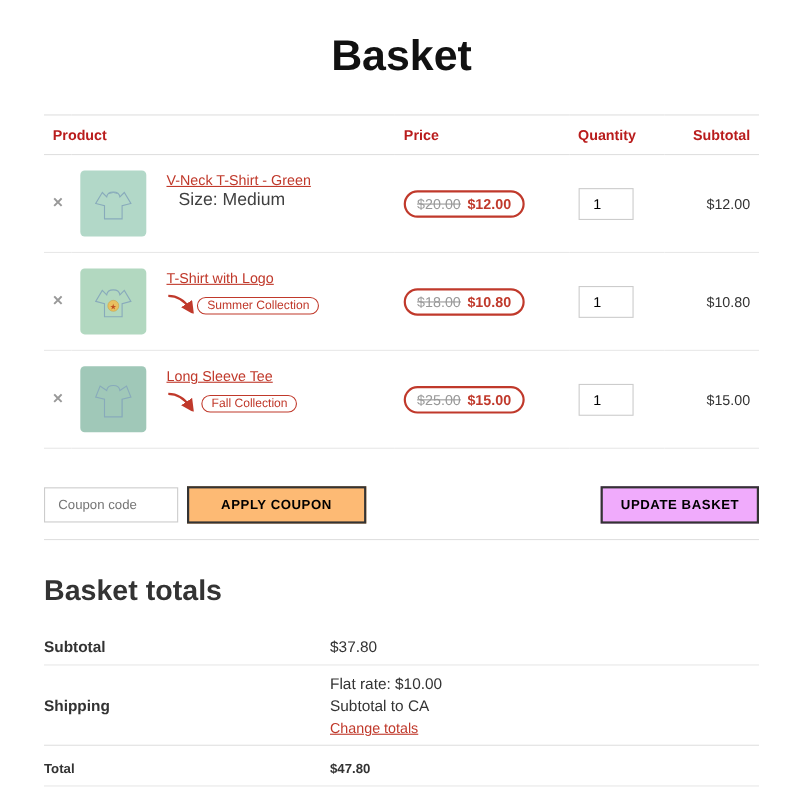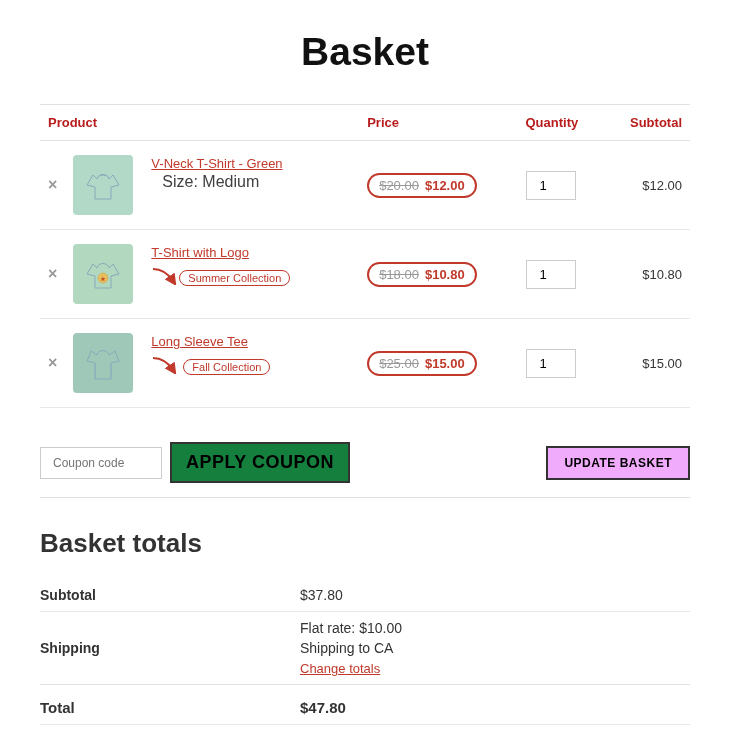--- a/index.html
+++ b/index.html
@@ -131,23 +131,23 @@
     .coupon-input {
       border: 1px solid #ccc;
       padding: 8px 12px;
       font-size: 12px;
       color: #aaa;
       width: 122px;
       outline: none;
     }
     .apply-btn {
       border: 2px solid #333;
-      background: #15803d;
-      padding: 8px 14px;
-      font-size: 18px;
+      background: #fdba74;
+      padding: 8px 29px;
+      font-size: 12px;
       font-weight: 700;
       cursor: pointer;
       letter-spacing: 0.5px;
     }
     .update-btn {
       border: 2px solid #333;
       background: #f0abfc;
       padding: 8px 16px;
       font-size: 12px;
       font-weight: 700;
@@ -177,21 +177,21 @@
       color: #333;
     }
     .change-address {
       color: #c0392b;
       text-decoration: underline;
       cursor: pointer;
       font-size: 13px;
     }
     .total-row td {
       font-weight: 800;
-      font-size: 15px;
+      font-size: 12px;
       padding-top: 14px;
       border-top: 1px solid #e0e0e0;
     }
 
     .product-row-cell {
       display: flex;
       align-items: flex-start;
       gap: 10px;
     }
   </style>
@@ -311,21 +311,21 @@
     <table class="totals-table">
       <tbody>
         <tr>
           <td class="label-cell">Subtotal</td>
           <td class="value-cell">$37.80</td>
         </tr>
         <tr>
           <td class="label-cell">Shipping</td>
           <td class="value-cell">
             <div>Flat rate: $10.00</div>
-            <div style="margin-top:4px;">Shipping to CA</div>
+            <div style="margin-top:4px;">Subtotal to CA</div>
             <div style="margin-top:4px;">
               <a class="change-address" href="#">Change totals</a>
             </div>
           </td>
         </tr>
         <tr class="total-row">
           <td class="label-cell">Total</td>
           <td class="value-cell">$47.80</td>
         </tr>
       </tbody>

